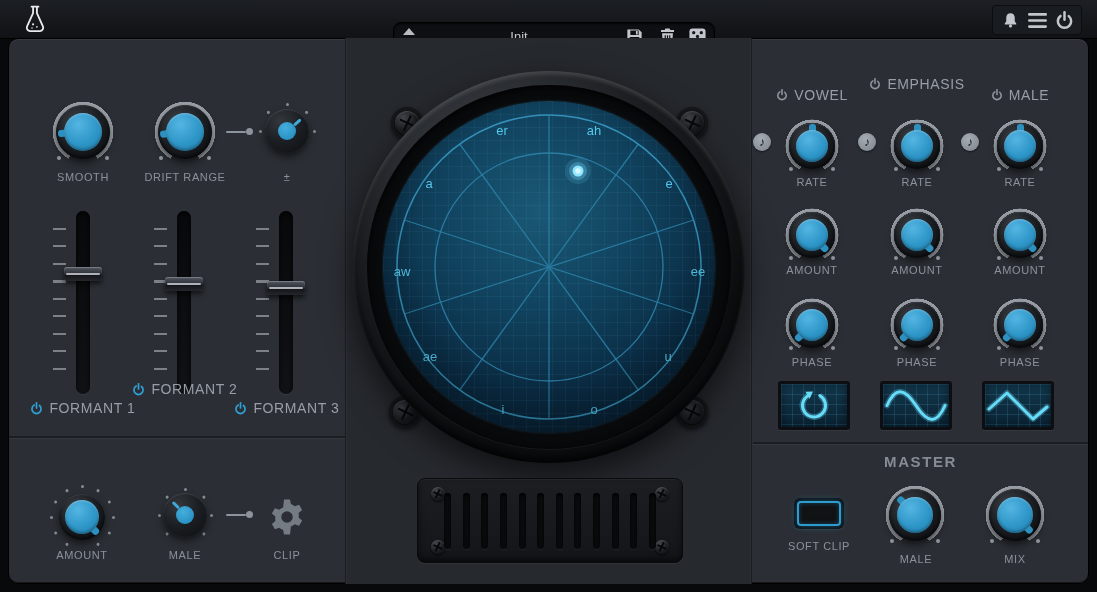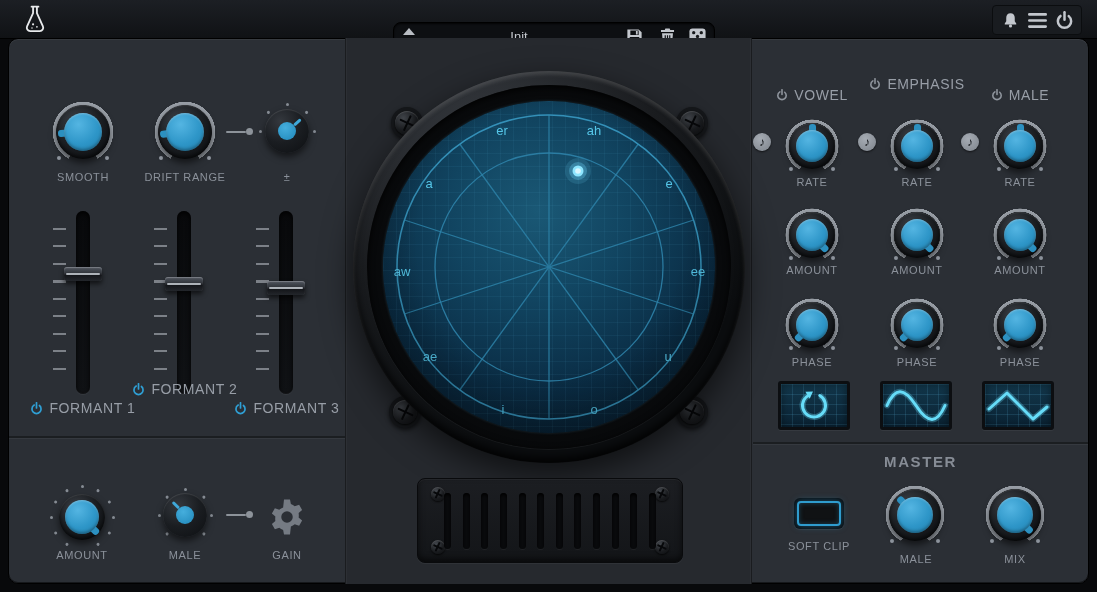--- a/index.html
+++ b/index.html
@@ -339,21 +339,21 @@
   </div>
 
   <div class="connector" style="left:226px;top:514px;width:20px"></div>
   <div class="cdot" style="left:246px;top:511px"></div>
   <svg class="abs gear" style="left:267px;top:497px" width="40" height="40">
       <use href="#ic-gear"></use>
     </svg>
 
   <div class="lbl" style="left:22px;top:549px;width:120px">AMOUNT</div>
   <div class="lbl" style="left:125px;top:549px;width:120px">MALE</div>
-  <div class="lbl" style="left:227px;top:549px;width:120px">GAIN</div>
+  <div class="lbl" style="left:227px;top:549px;width:120px">CLIP</div>
 
   <div class="tab" style="left:391px;top:107px"></div>
   <div class="tab" style="left:676px;top:107px"></div>
   <div class="tab" style="left:389px;top:396px"></div>
   <div class="tab" style="left:676px;top:396px"></div>
   <div class="screw s24" style="left:395px;top:111px"></div>
   <div class="screw s24" style="left:680px;top:111px"></div>
   <div class="screw s24" style="left:393px;top:400px"></div>
   <div class="screw s24" style="left:680px;top:400px"></div>
 

